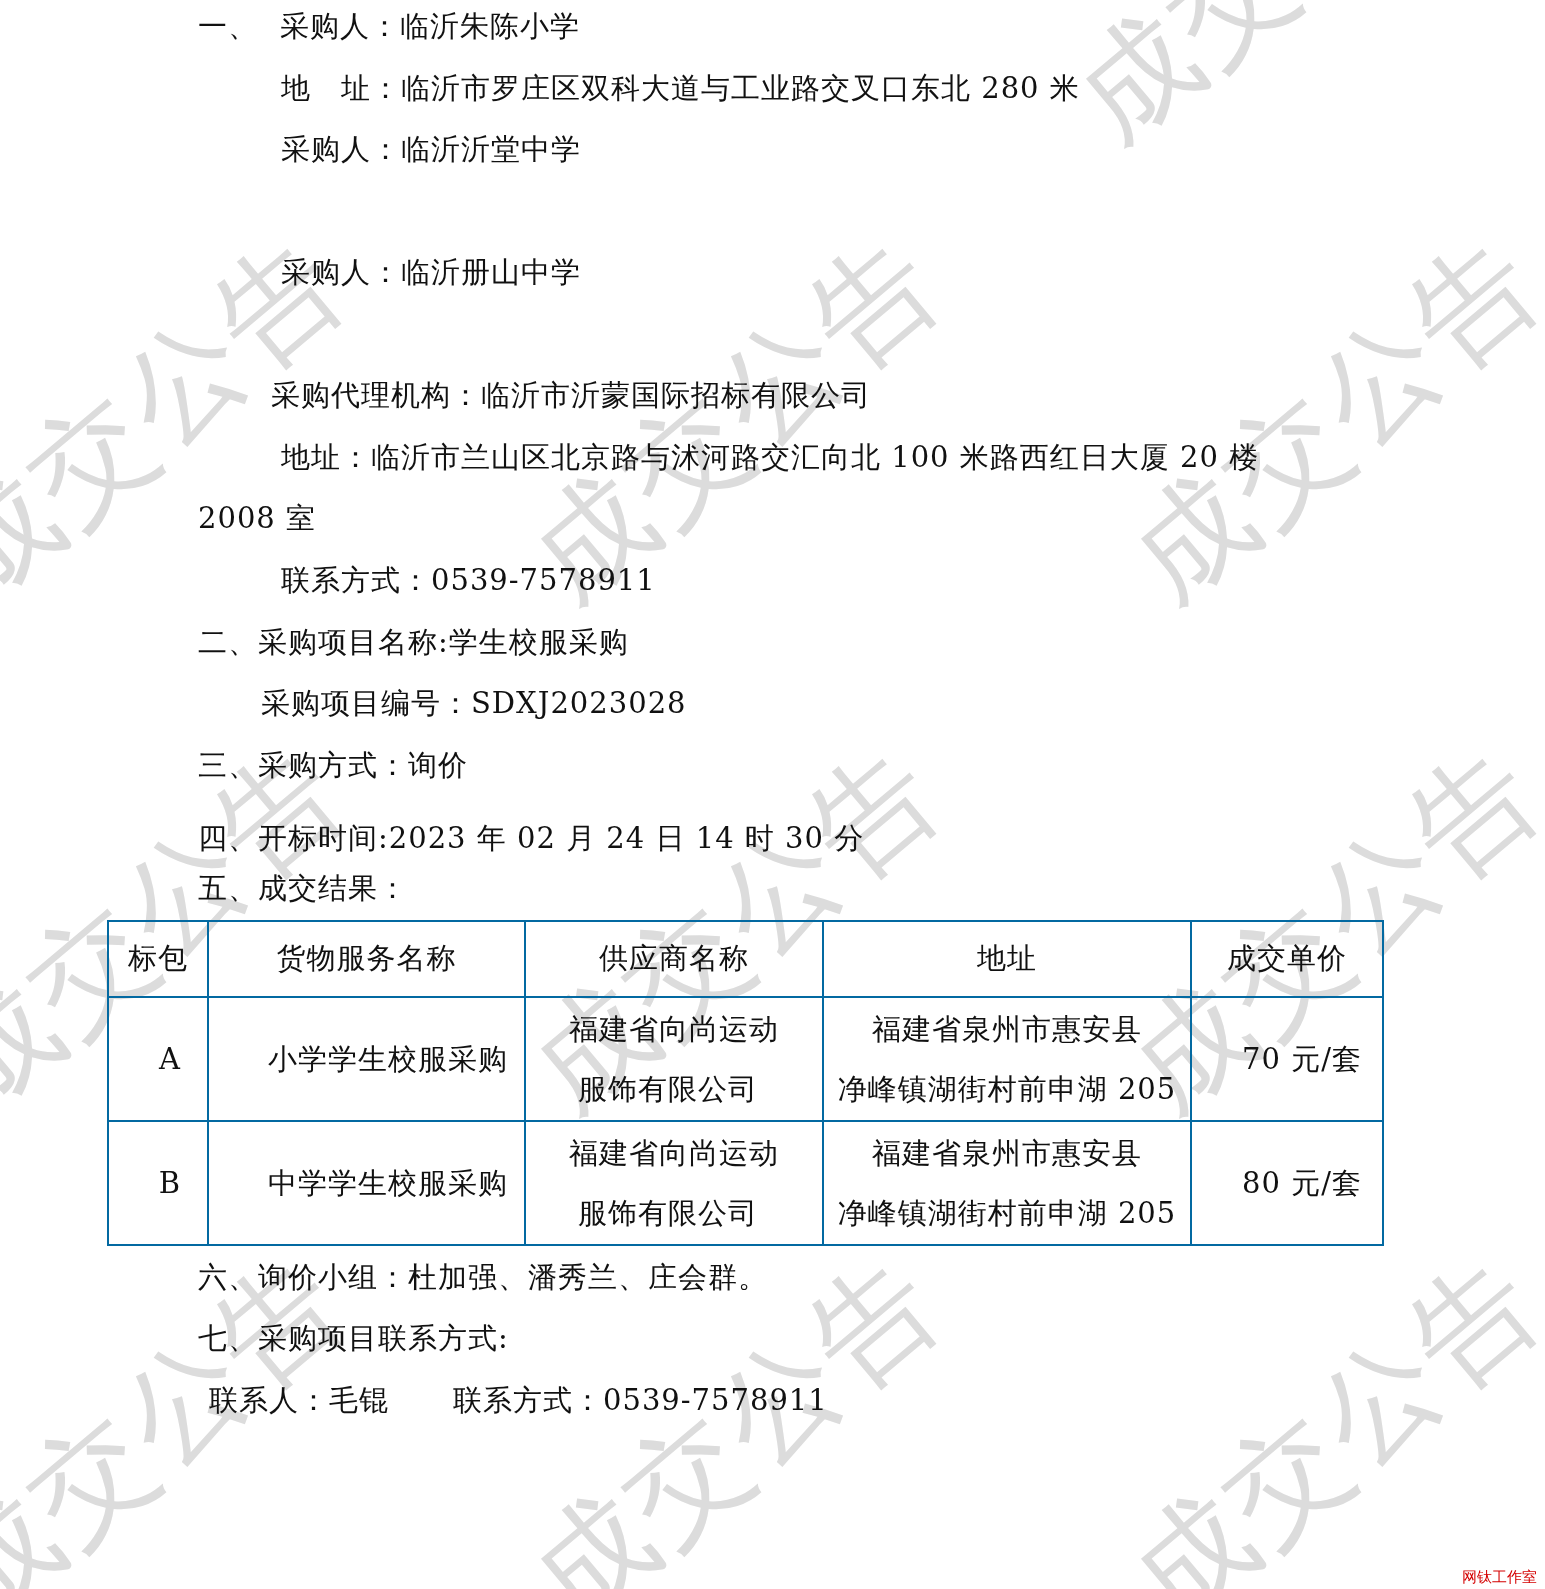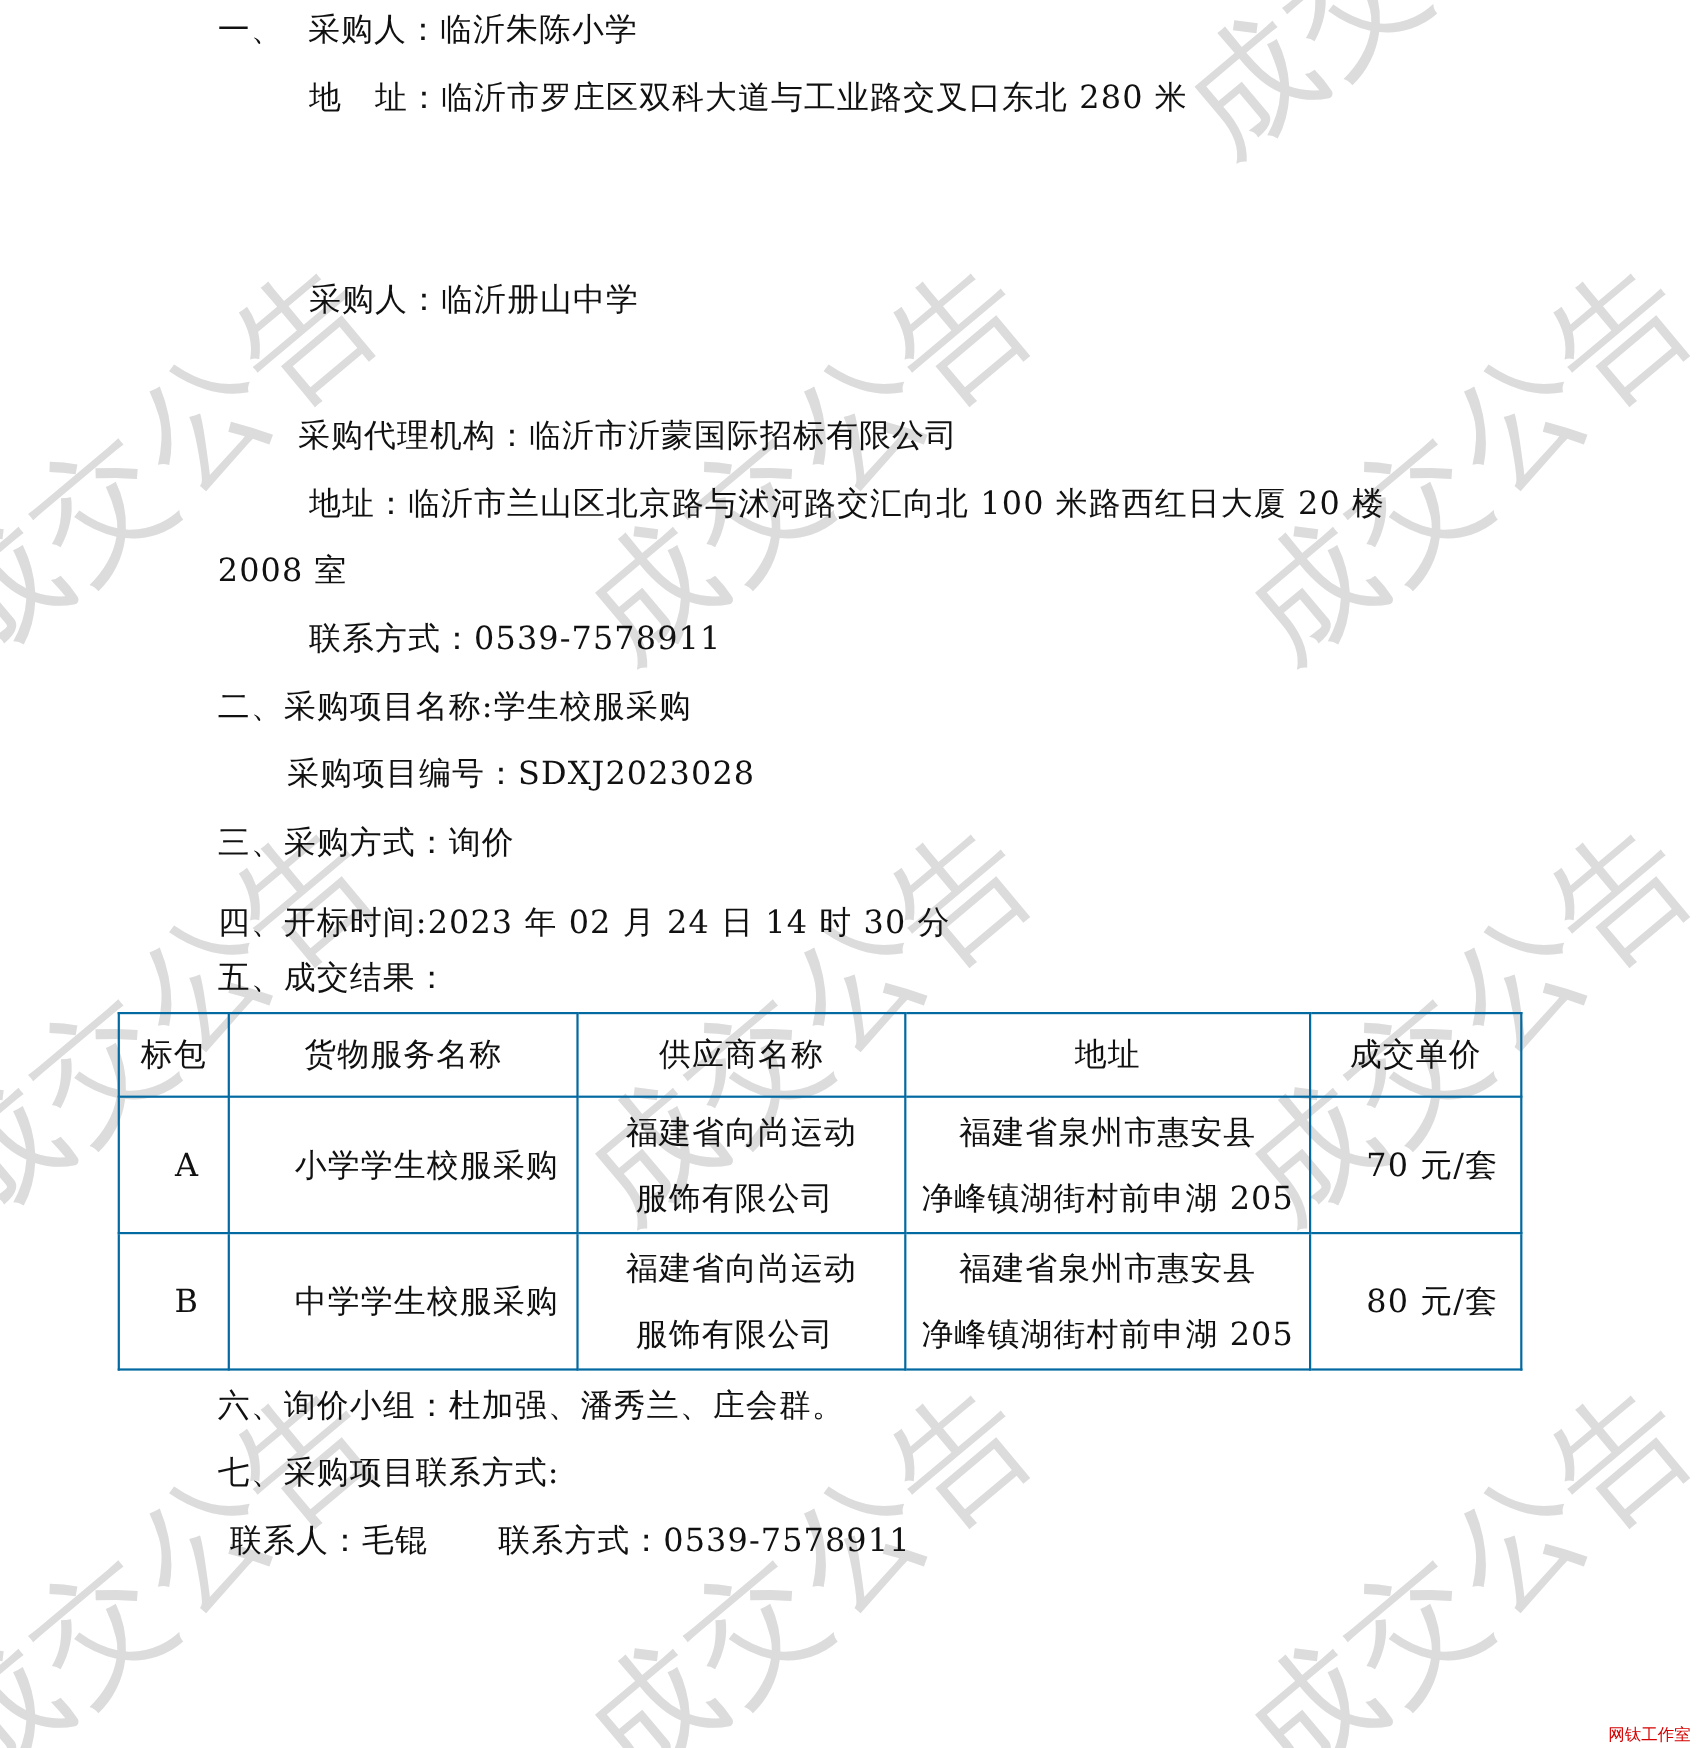--- a/index.html
+++ b/index.html
@@ -59,20 +59,23 @@
   <div class="wm" style="left:1335px; top:1440px;">成交公告</div>
 </div>
 
 <div class="content">
 
   <div class="line" style="left:198px; top:8px;">
     <span>一、</span><span class="sp" style="width:22px"></span><span>采购人：</span><span>临沂朱陈小学</span>
   </div>
   <div class="line" style="left:281px; top:70px;">
     <span>地　址：</span><span>临沂市罗庄区双科大道与工业路交叉口东北 280 米</span>
+  </div>
+  <div class="line" style="left:281px; top:131px;">
+    <span>采购人：</span><span>临沂沂堂中学</span>
   </div>
   <div class="line" style="left:281px; top:254px;">
     <span>采购人：</span><span>临沂册山中学</span>
   </div>
   <div class="line" style="left:271px; top:377px;">
     <span>采购代理机构：</span><span>临沂市沂蒙国际招标有限公司</span>
   </div>
   <div class="line" style="left:281px; top:439px;">
     <span>地址：</span><span>临沂市兰山区北京路与沭河路交汇向北 100 米路西红日大厦 20 楼</span>
   </div>

